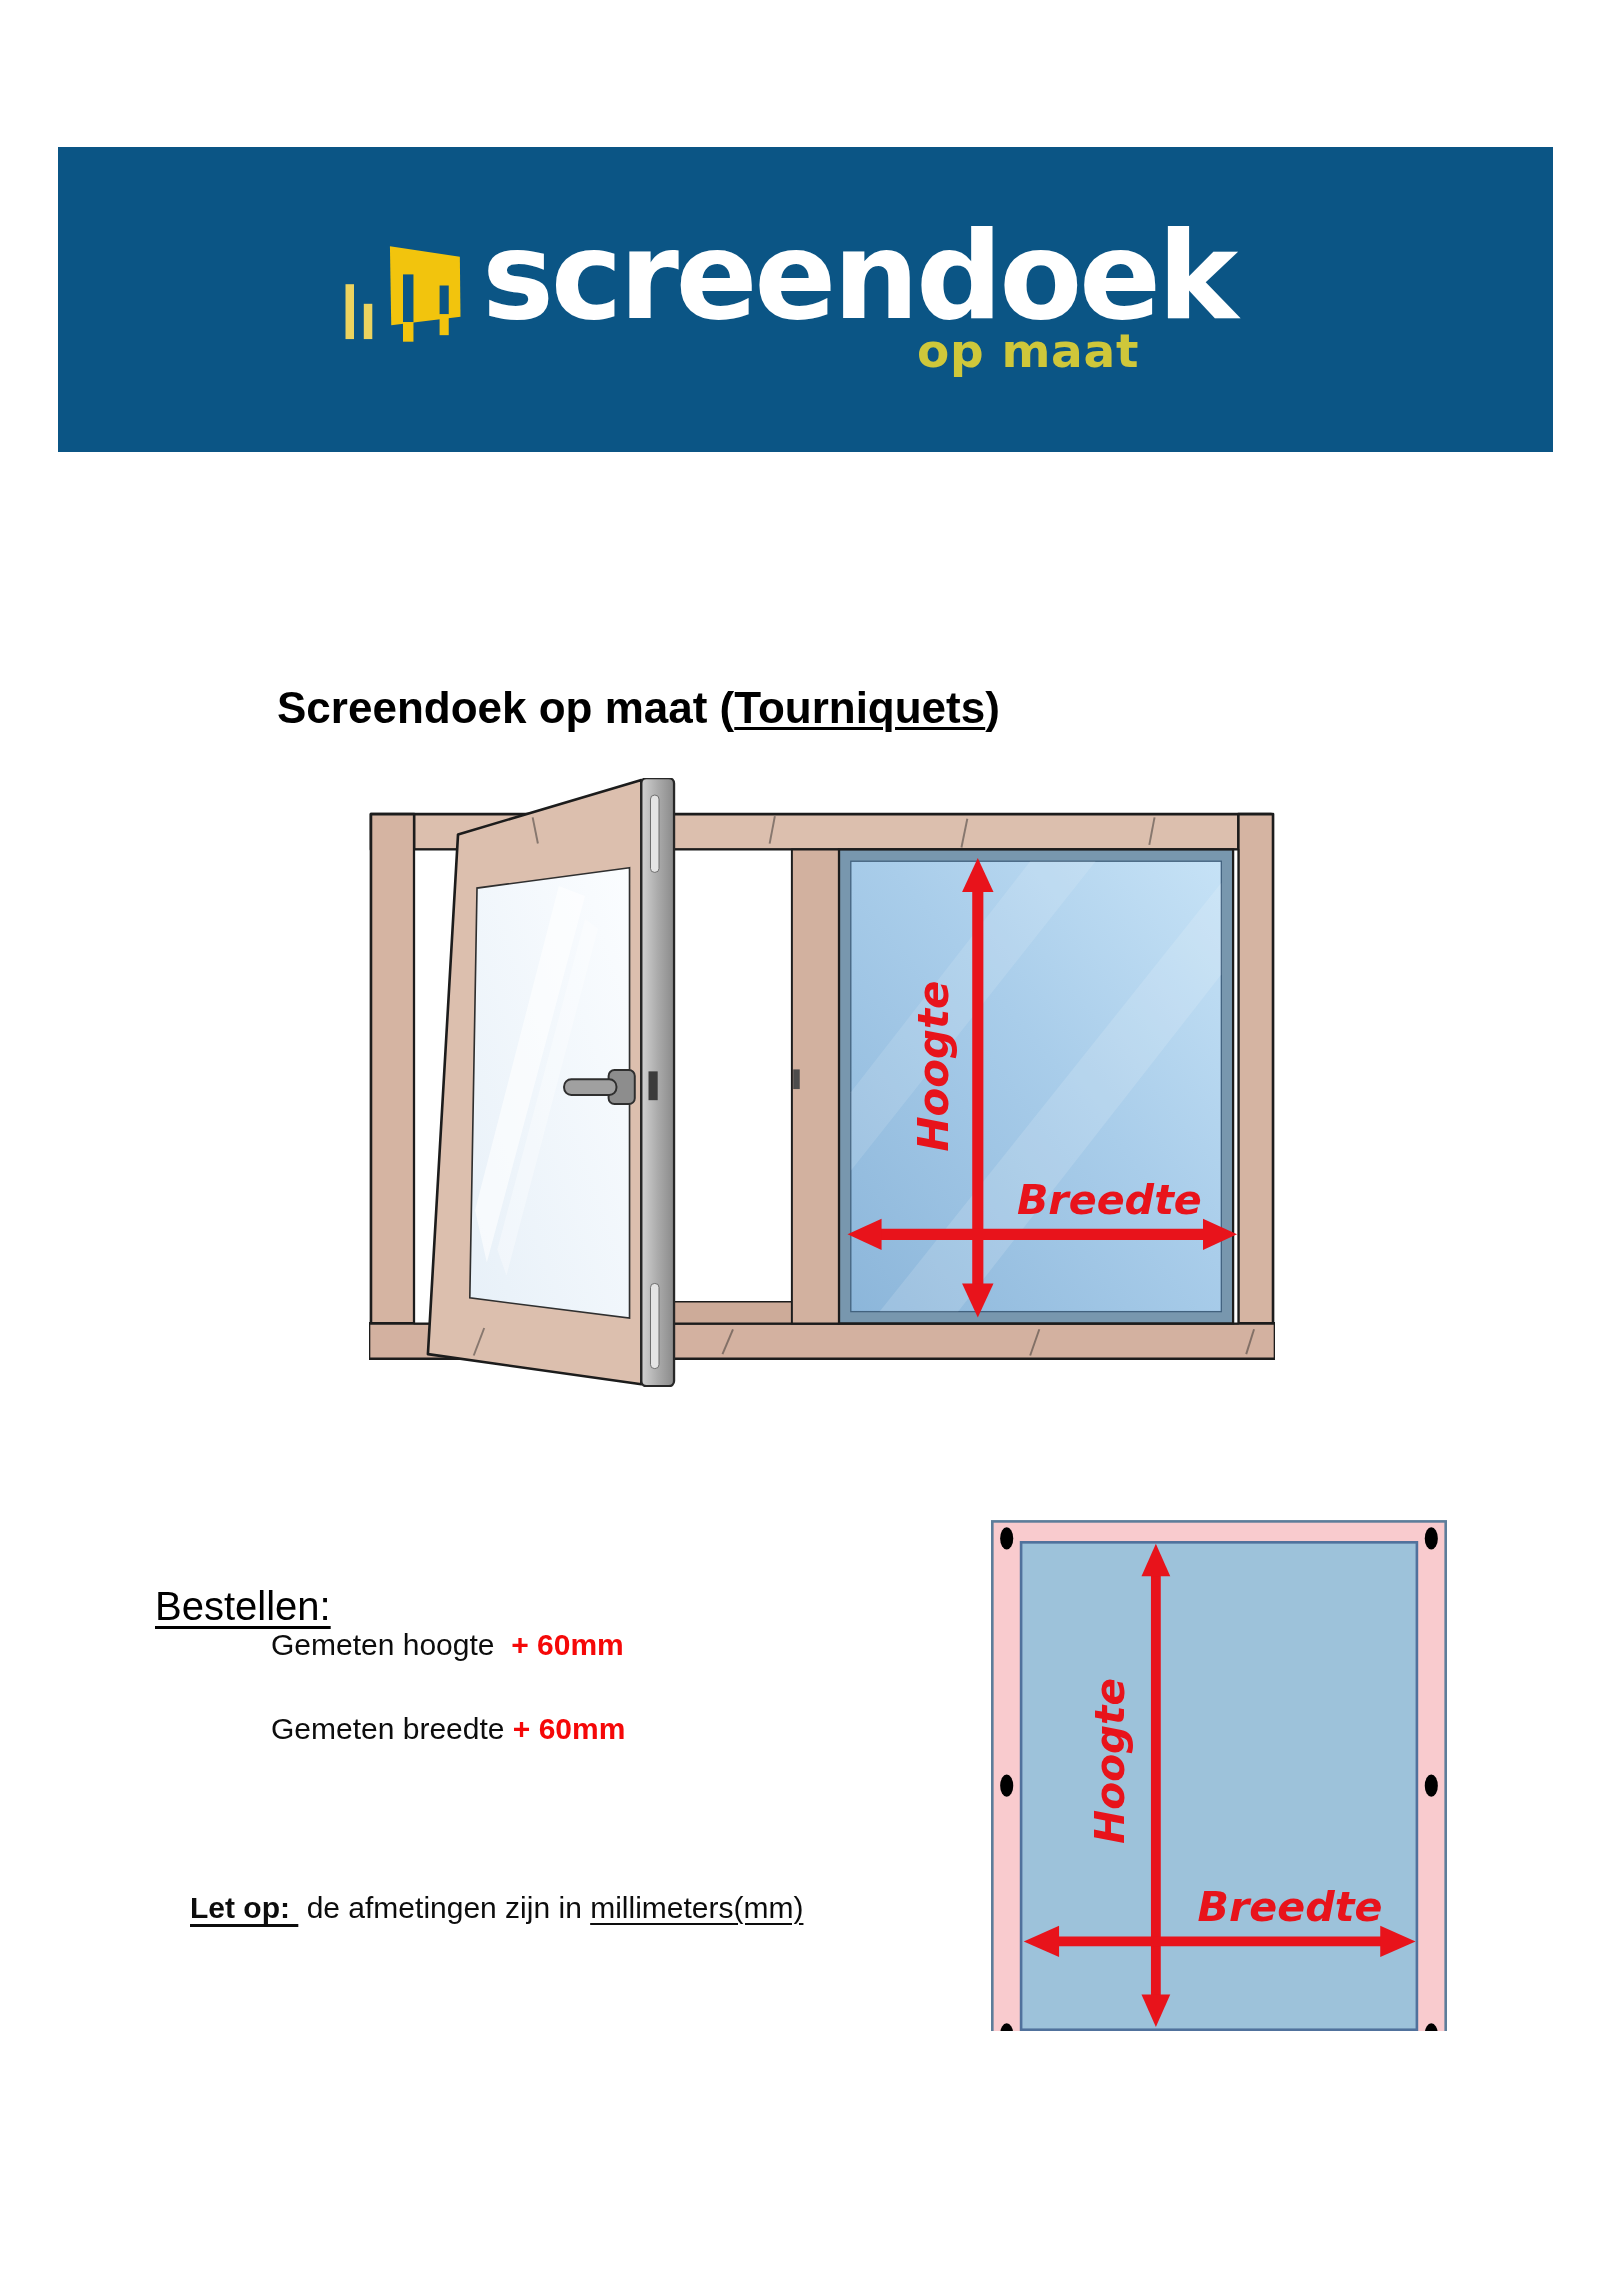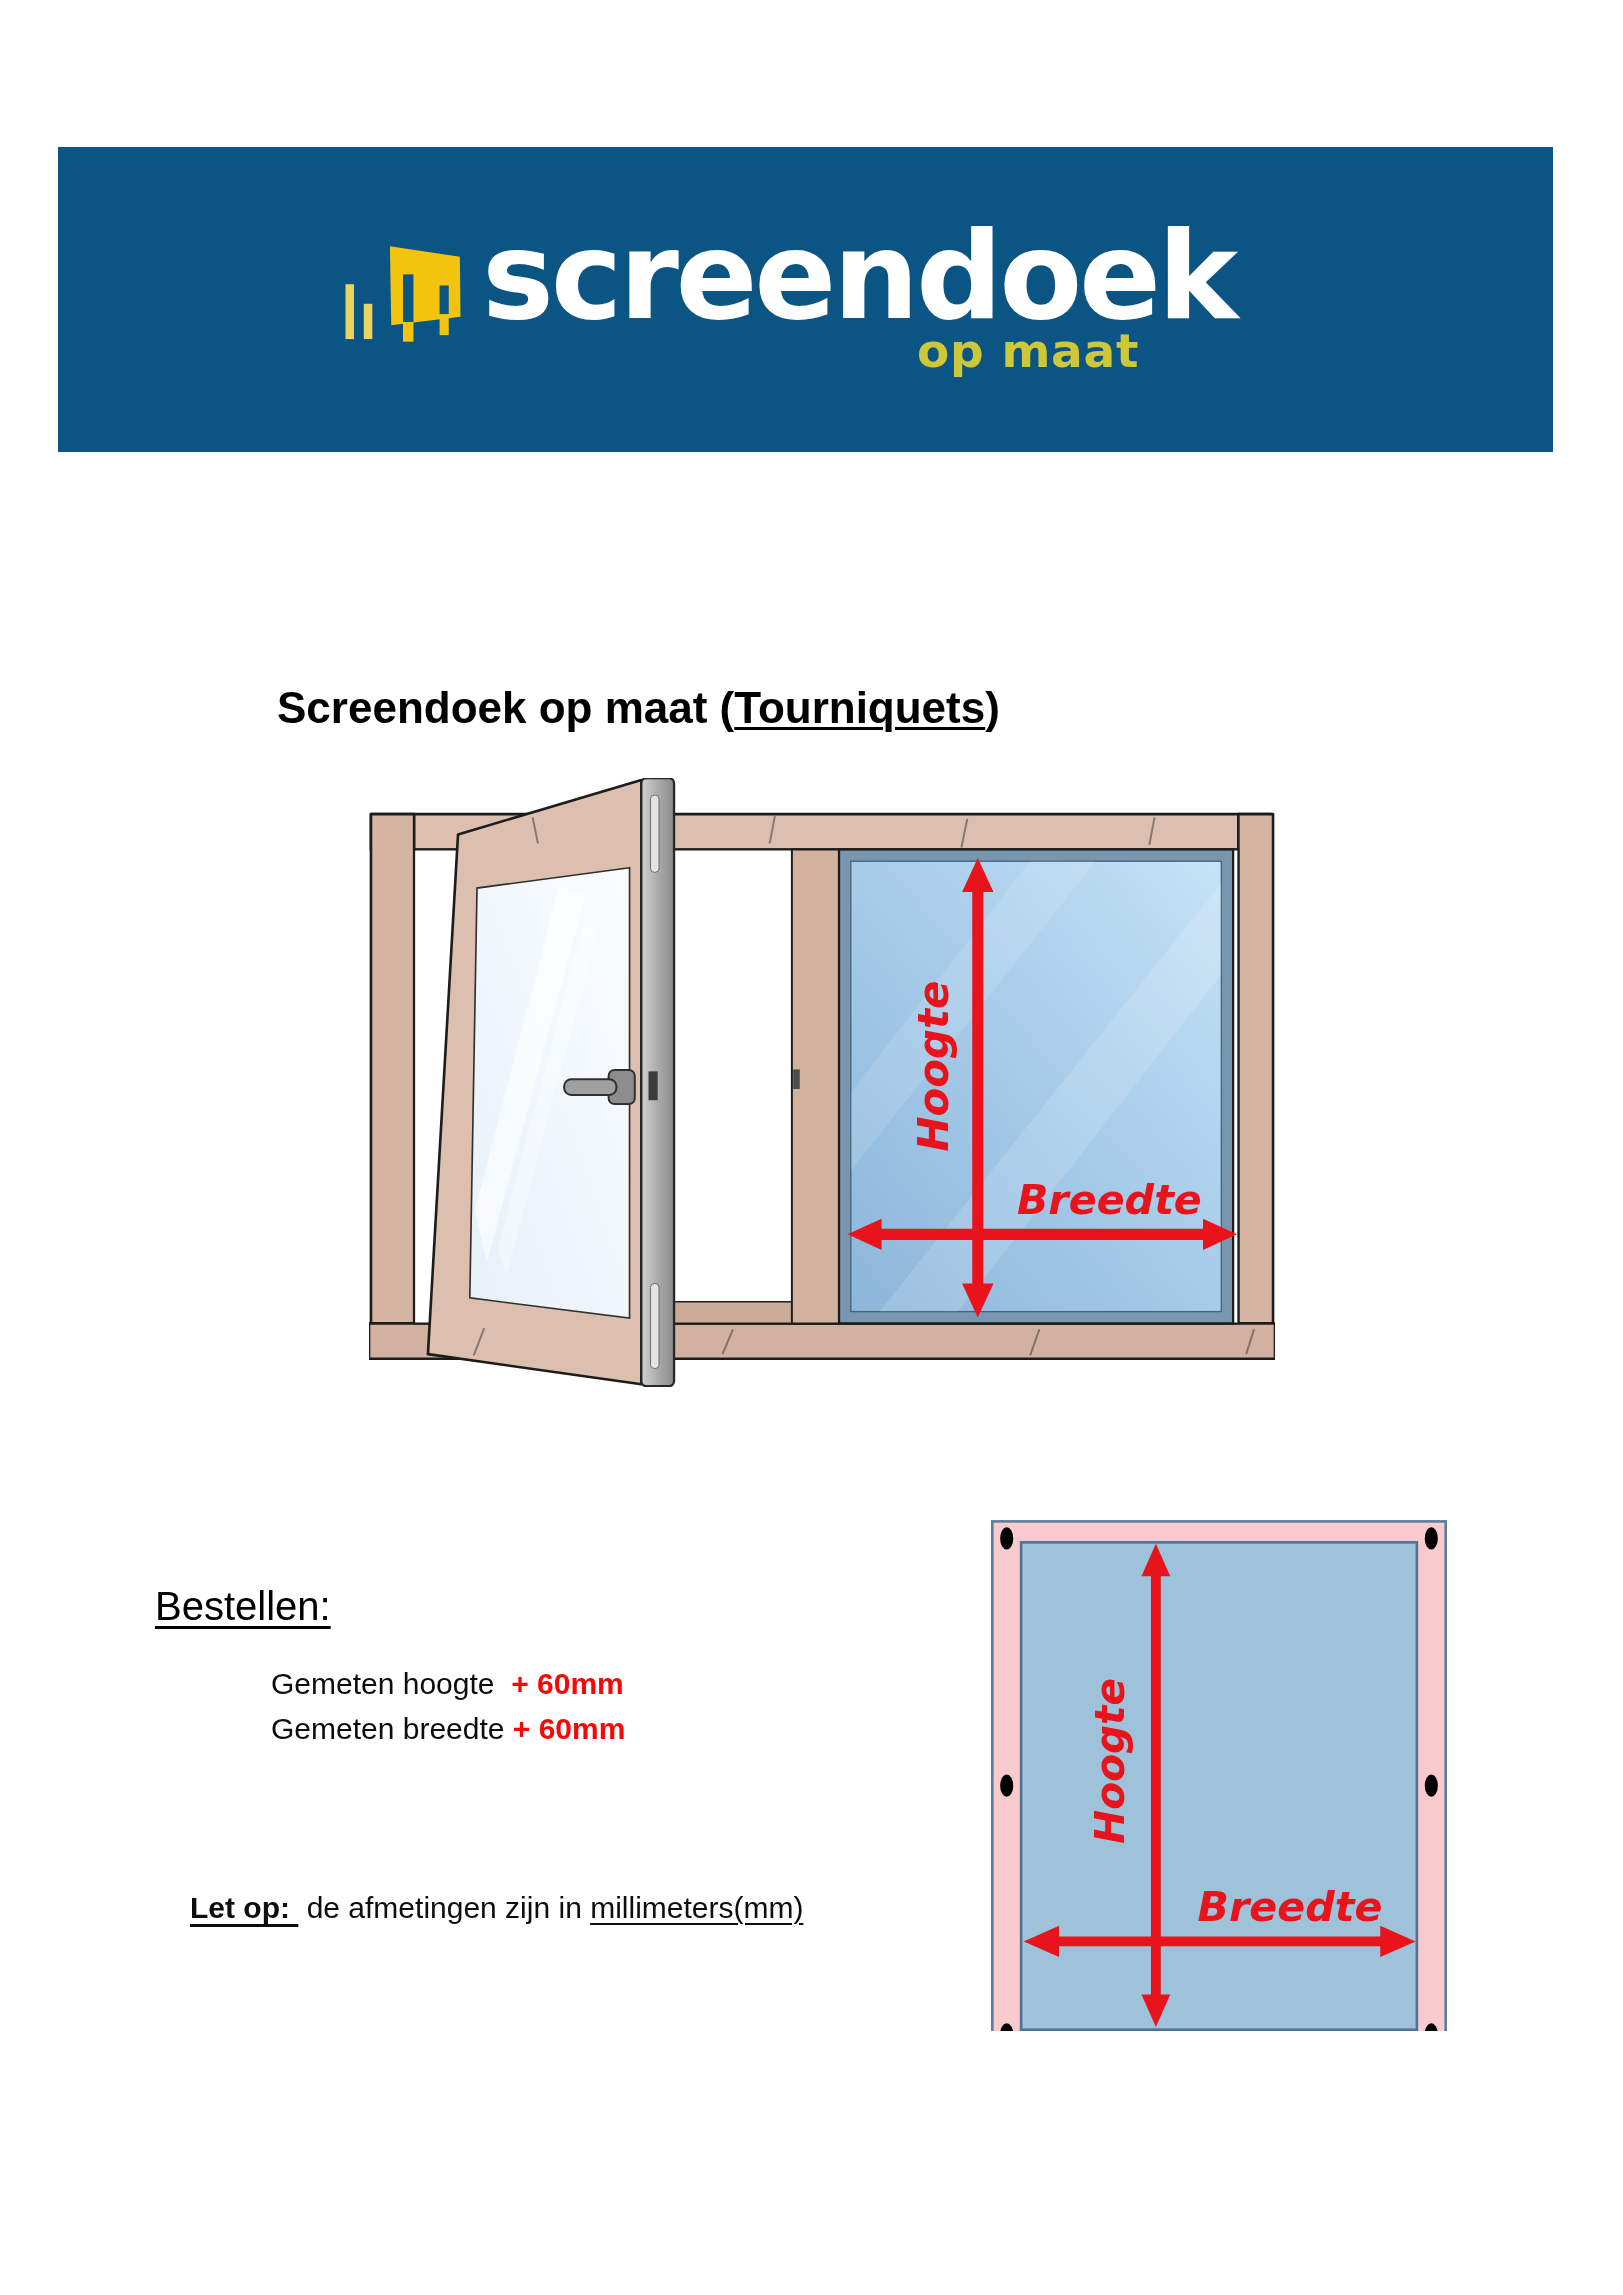--- a/index.html
+++ b/index.html
@@ -17,21 +17,21 @@
   .title{position:absolute;left:277px;top:531px;font-size:66px;font-weight:bold;color:#000;
          letter-spacing:-1.3px;line-height:1;}
   .subtitle{position:absolute;left:277px;top:647px;font-size:44px;font-weight:bold;color:#000;line-height:1.1;}
   .subtitle .u{text-decoration:underline;text-decoration-thickness:2.6px;text-underline-offset:3.9px;}
   
   .caption{position:absolute;left:155px;top:1420px;font-size:31px;color:#0d0d0d;line-height:1.15;}
   .bestellen{position:absolute;left:155px;top:1544px;font-size:40px;font-weight:normal;color:#000;
              text-decoration:underline;text-decoration-thickness:2.6px;text-underline-offset:5.9px;line-height:1.1;}
   .order-row{position:absolute;left:271px;font-size:30px;color:#0d0d0d;white-space:pre-wrap;line-height:1.15;}
   .order-row .red{color:#f50808;font-weight:bold;}
-  .row-1{top:1633px;margin-top:34px;} .row-2{top:1682px;}
+  .row-1{top:1594px;margin-top:34px;} .row-2{top:1682px;}
   .letop{position:absolute;left:155px;top:1861px;font-size:30px;color:#0d0d0d;white-space:pre-wrap;line-height:1.15;margin-left:35px;}
   .letop .b{font-weight:bold;text-decoration:underline;text-decoration-thickness:2.6px;text-underline-offset:5.9px;}
   .letop .u{text-decoration:underline;text-decoration-thickness:2px;text-underline-offset:4.6px;}
   
   .window-illustration{position:absolute;left:369px;top:778px;width:906px;height:609px;}
   .screen-diagram{position:absolute;left:991px;top:1520px;width:456px;height:536px;}
   .red-label{font-family:"DejaVu Sans",sans-serif;font-style:italic;font-weight:600;fill:#e8131b;}
 </style>
 </head>
 <body>

